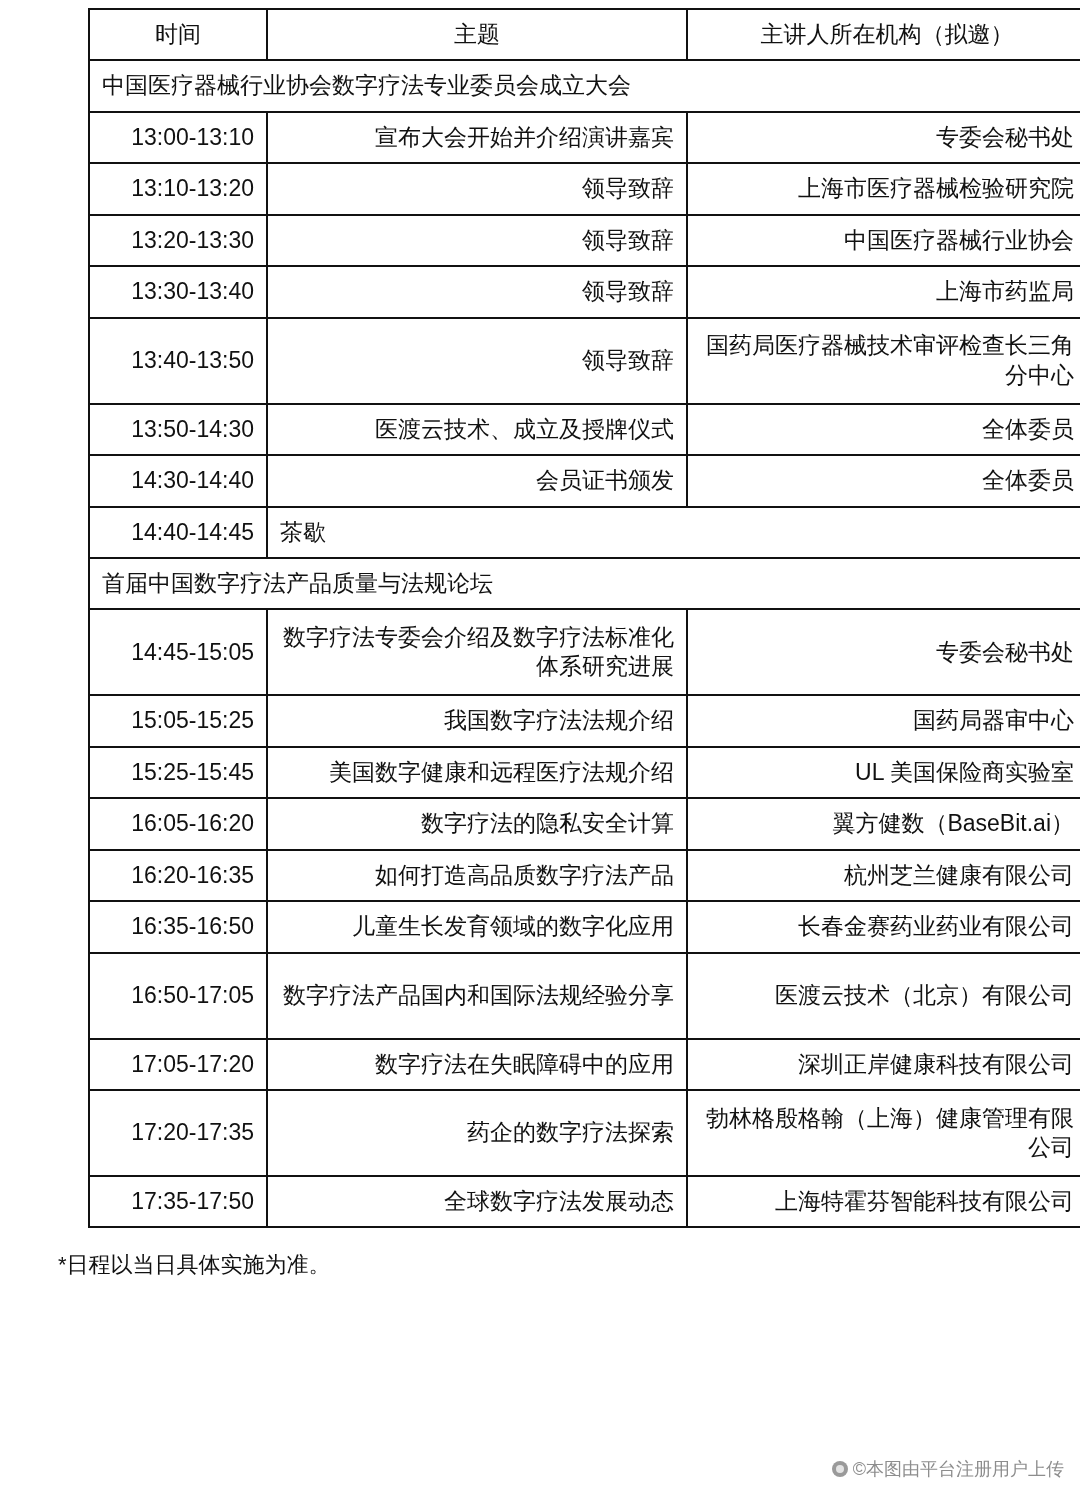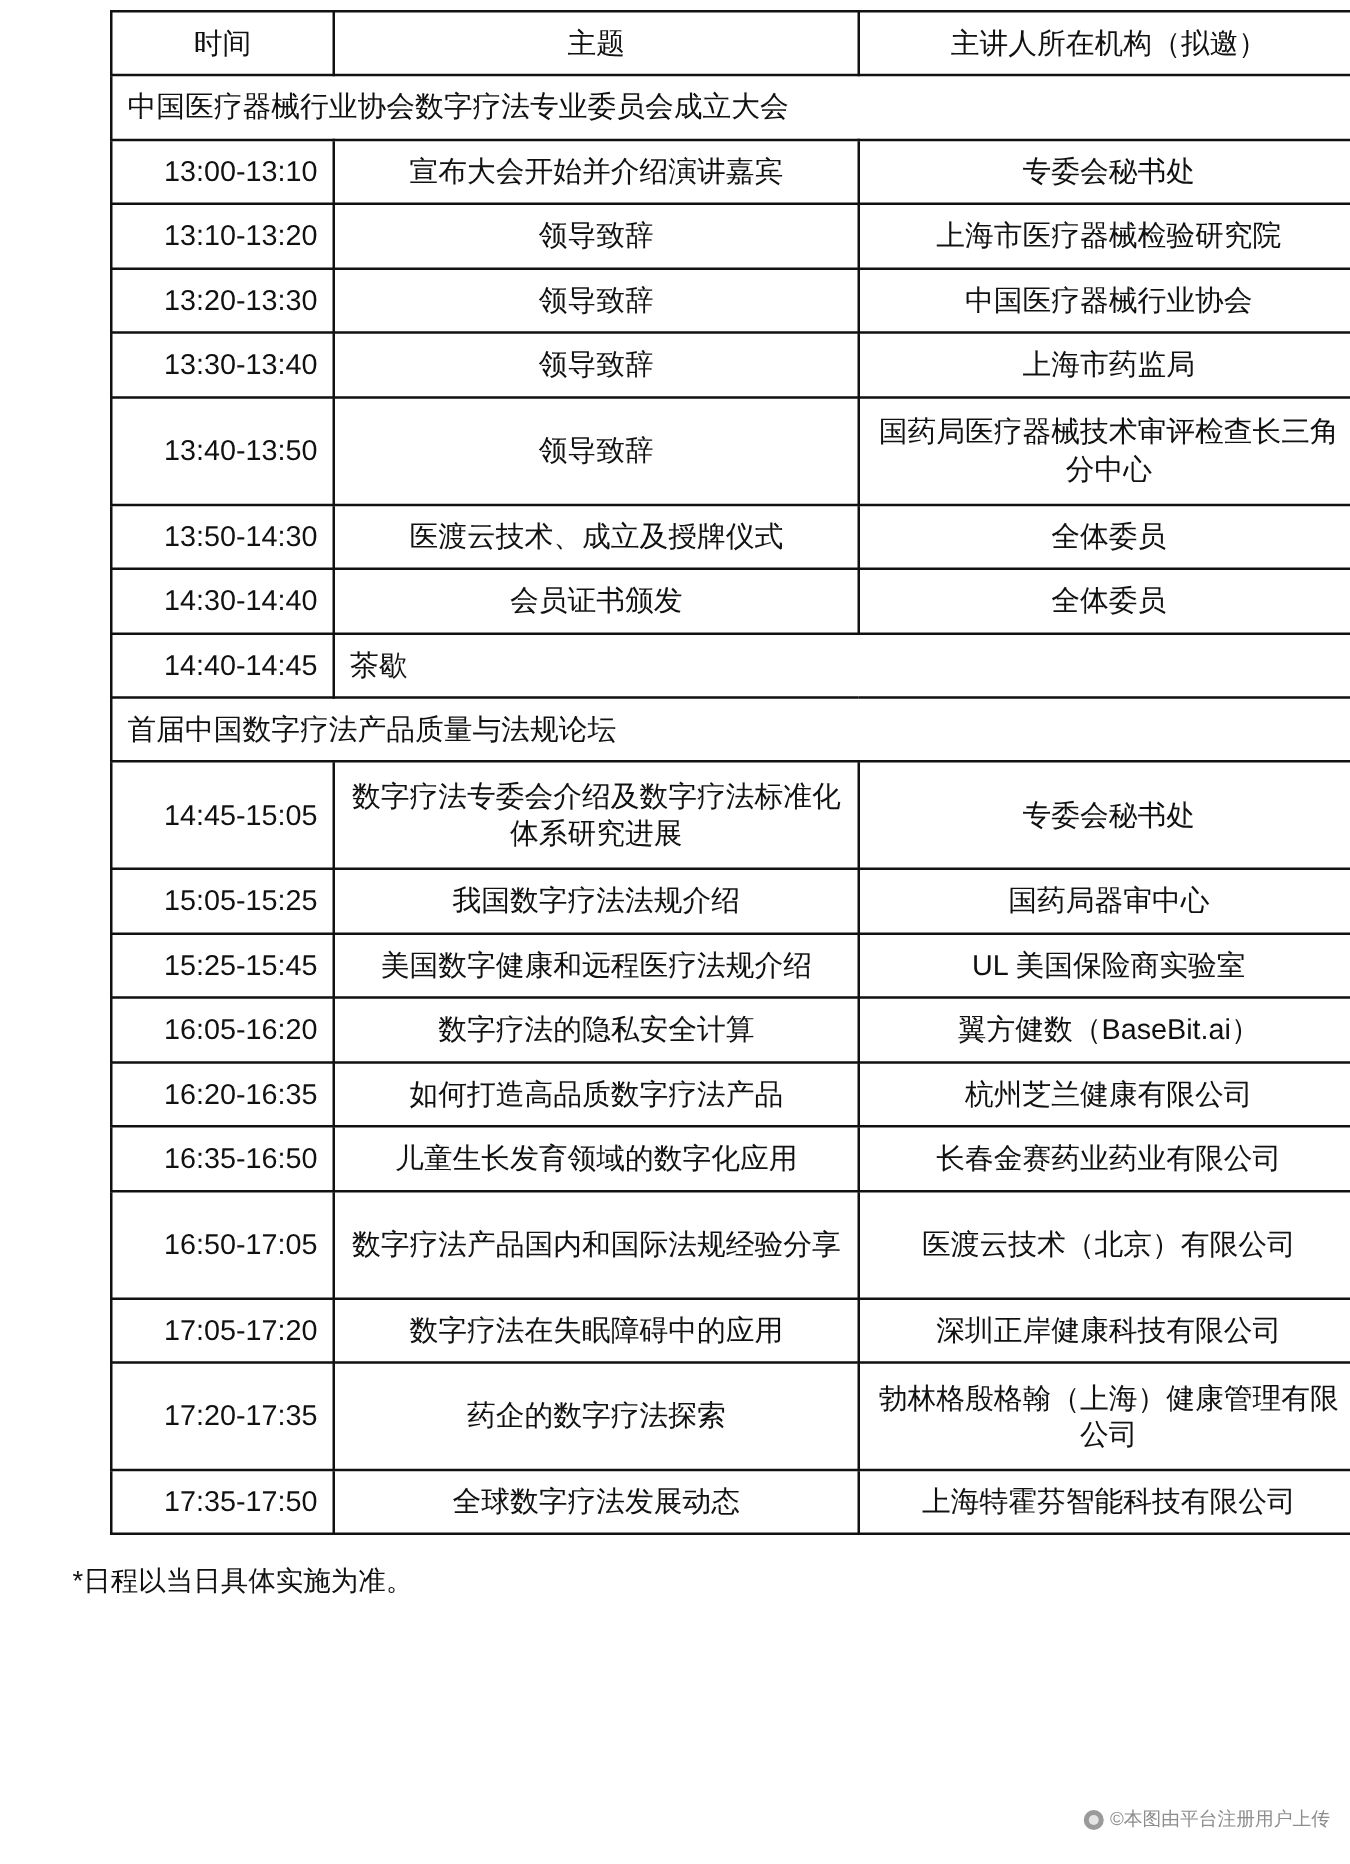--- a/index.html
+++ b/index.html
@@ -50,38 +50,38 @@
     font-size: 24px;
     padding-top: 16px;
     padding-bottom: 16px;
   }
   .time-cell {
     text-align: right;
     white-space: nowrap;
     font-size: 23px;
   }
   .topic-cell, .org-cell {
-    text-align: center;
+    text-align: right;
   }
   .center-span {
     text-align: left;
   }
   .row-tall td { height: 64px; }
 
   .footnote {
     margin-top: 22px;
     font-size: 22px;
     color: #111;
     padding-left: 18px;
   }
   .watermark {
     position: absolute;
     right: 16px;
-    bottom: 26px;
-    font-size: 15px;
+    bottom: 10px;
+    font-size: 18px;
     color: #8d8d8d;
     display: flex;
     align-items: center;
     gap: 5px;
     white-space: nowrap;
   }
   .wm-icon {
     display: inline-block;
     width: 16px;
     height: 16px;

